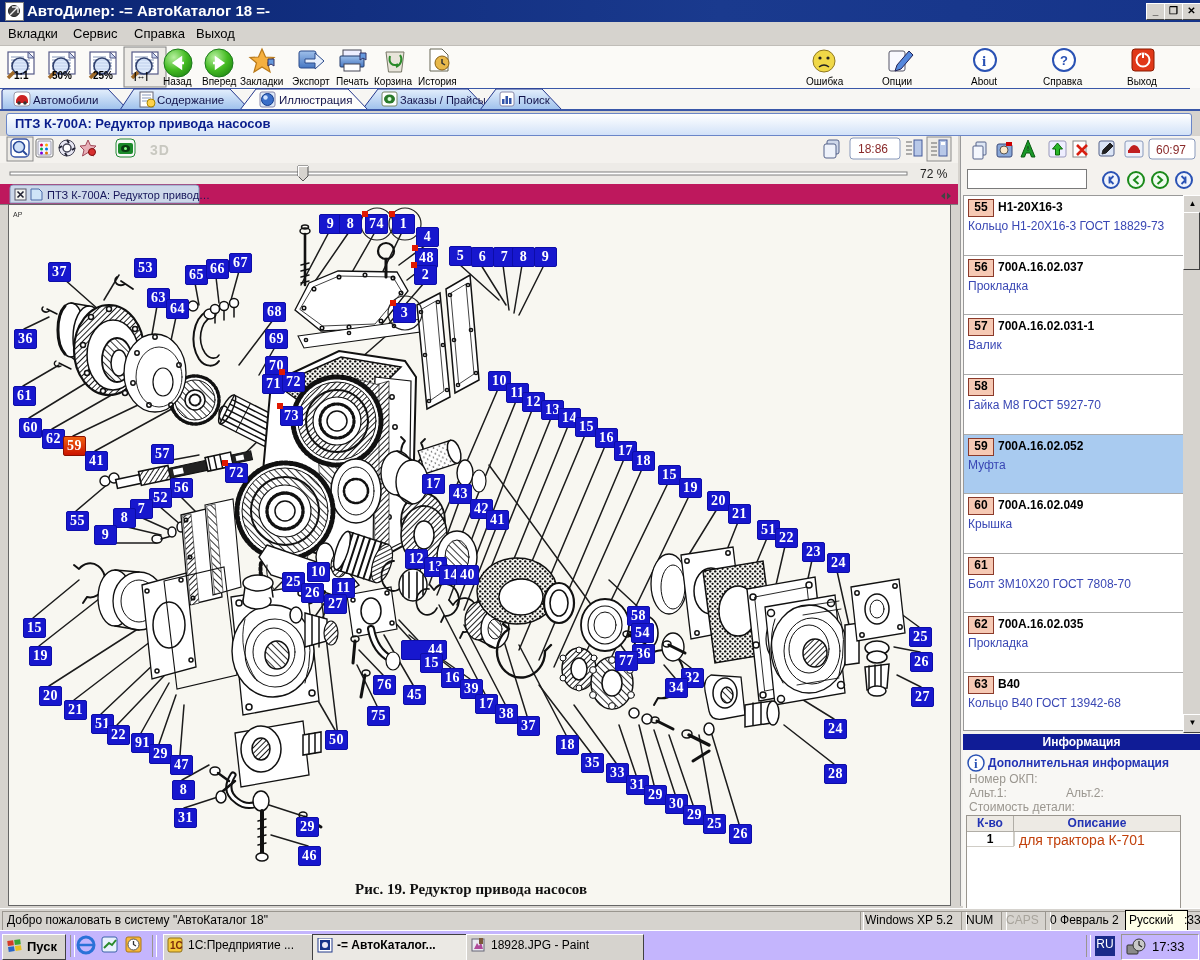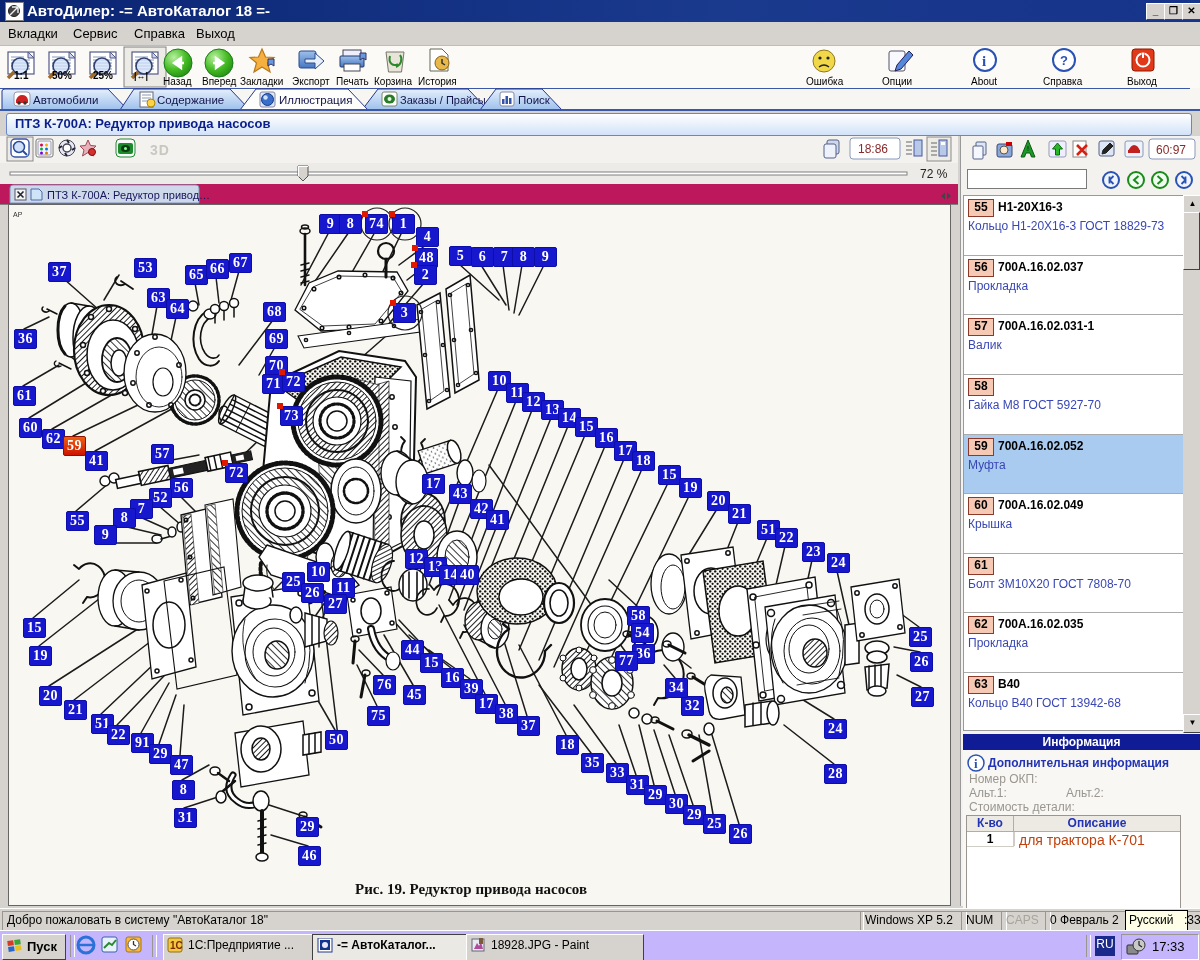--- a/index.html
+++ b/index.html
@@ -969,33 +969,33 @@
       <div class="lb" style="left:161px;top:550px;">47</div>
       <div class="lb" style="left:163px;top:575px;">8</div>
       <div class="lb" style="left:165px;top:603px;">31</div>
       <div class="lb" style="left:287px;top:612px;">29</div>
       <div class="lb" style="left:289px;top:641px;">46</div>
       <div class="lb" style="left:273px;top:367px;">25</div>
       <div class="lb" style="left:292px;top:378px;">26</div>
       <div class="lb" style="left:298px;top:357px;">10</div>
       <div class="lb" style="left:323px;top:373px;">11</div>
       <div class="lb" style="left:315px;top:389px;">27</div>
-      <div class="lb" style="left:392px;top:435px;">44</div>
+      <div class="lb" style="left:392px;top:435px;padding-left:23px;">44</div>
       <div class="lb" style="left:411px;top:448px;">15</div>
       <div class="lb" style="left:432px;top:463px;">16</div>
       <div class="lb" style="left:451px;top:474px;">39</div>
       <div class="lb" style="left:364px;top:470px;">76</div>
       <div class="lb" style="left:394px;top:480px;">45</div>
       <div class="lb" style="left:358px;top:501px;">75</div>
       <div class="lb" style="left:316px;top:525px;">50</div>
       <div class="lb" style="left:618px;top:401px;">58</div>
       <div class="lb" style="left:622px;top:418px;">54</div>
       <div class="lb" style="left:623px;top:439px;">36</div>
       <div class="lb" style="left:606px;top:446px;">77</div>
-      <div class="lb" style="left:672px;top:463px;margin-top:28px;">32</div>
+      <div class="lb" style="left:672px;top:463px;">32</div>
       <div class="lb" style="left:656px;top:473px;">34</div>
       <div class="lb" style="left:466px;top:489px;">17</div>
       <div class="lb" style="left:486px;top:499px;">38</div>
       <div class="lb" style="left:508px;top:511px;">37</div>
       <div class="lb" style="left:547px;top:530px;">18</div>
       <div class="lb" style="left:572px;top:548px;">35</div>
       <div class="lb" style="left:597px;top:558px;">33</div>
       <div class="lb" style="left:617px;top:570px;">31</div>
       <div class="lb" style="left:635px;top:580px;">29</div>
       <div class="lb" style="left:656px;top:589px;">30</div>

